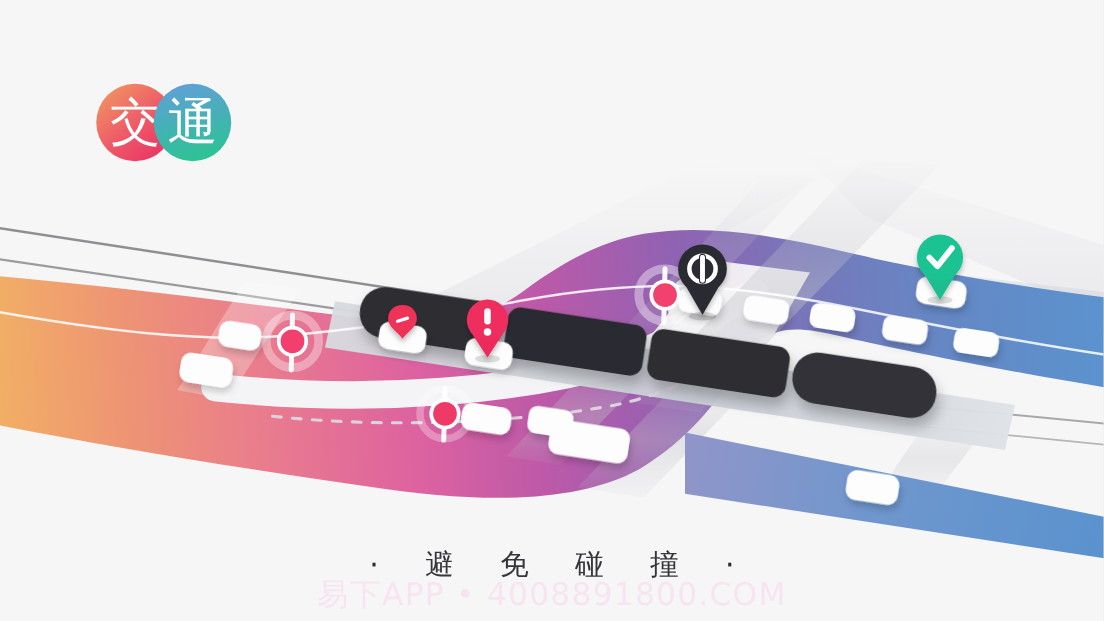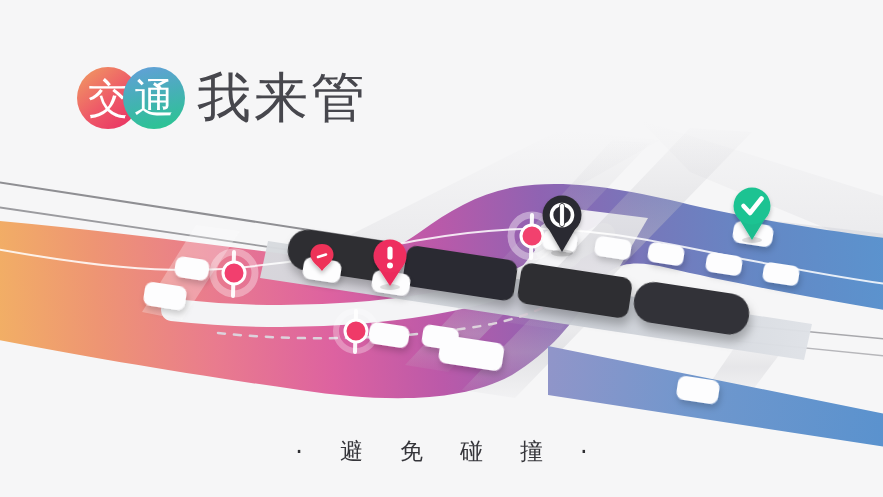--- a/index.html
+++ b/index.html
@@ -202,26 +202,26 @@
   </g>
 </svg>
 
   <div class="logo">
     <span class="badge badge-jiao">
       <span>交</span>
     </span>
     <span class="badge badge-tong">
       <span>通</span>
     </span>
-    <span class="logo-rest">我来管</span>
   </div>
 
   <div class="tagline">
     <span class="dot">·</span>
     <span>避</span>
     <span>免</span>
     <span>碰</span>
     <span>撞</span>
     <span class="dot">·</span>
   </div>
 
+  <div class="watermark">易下APP • 4008891800.COM</div>
 
 </div>
 
 </body></html>

